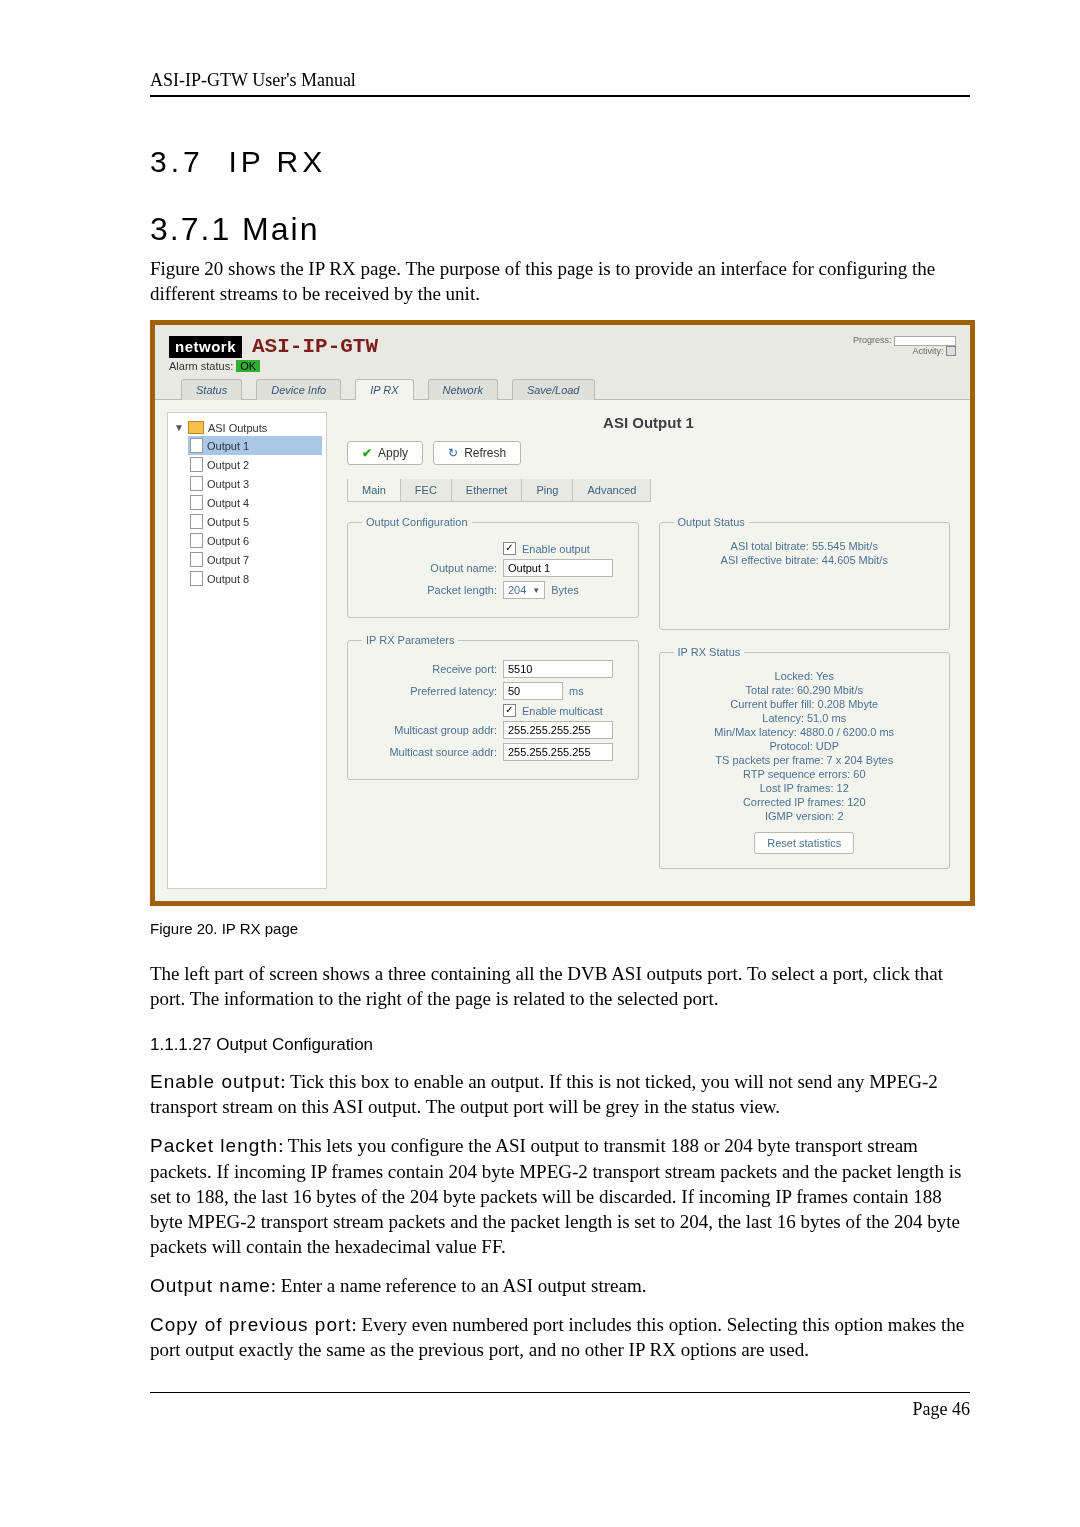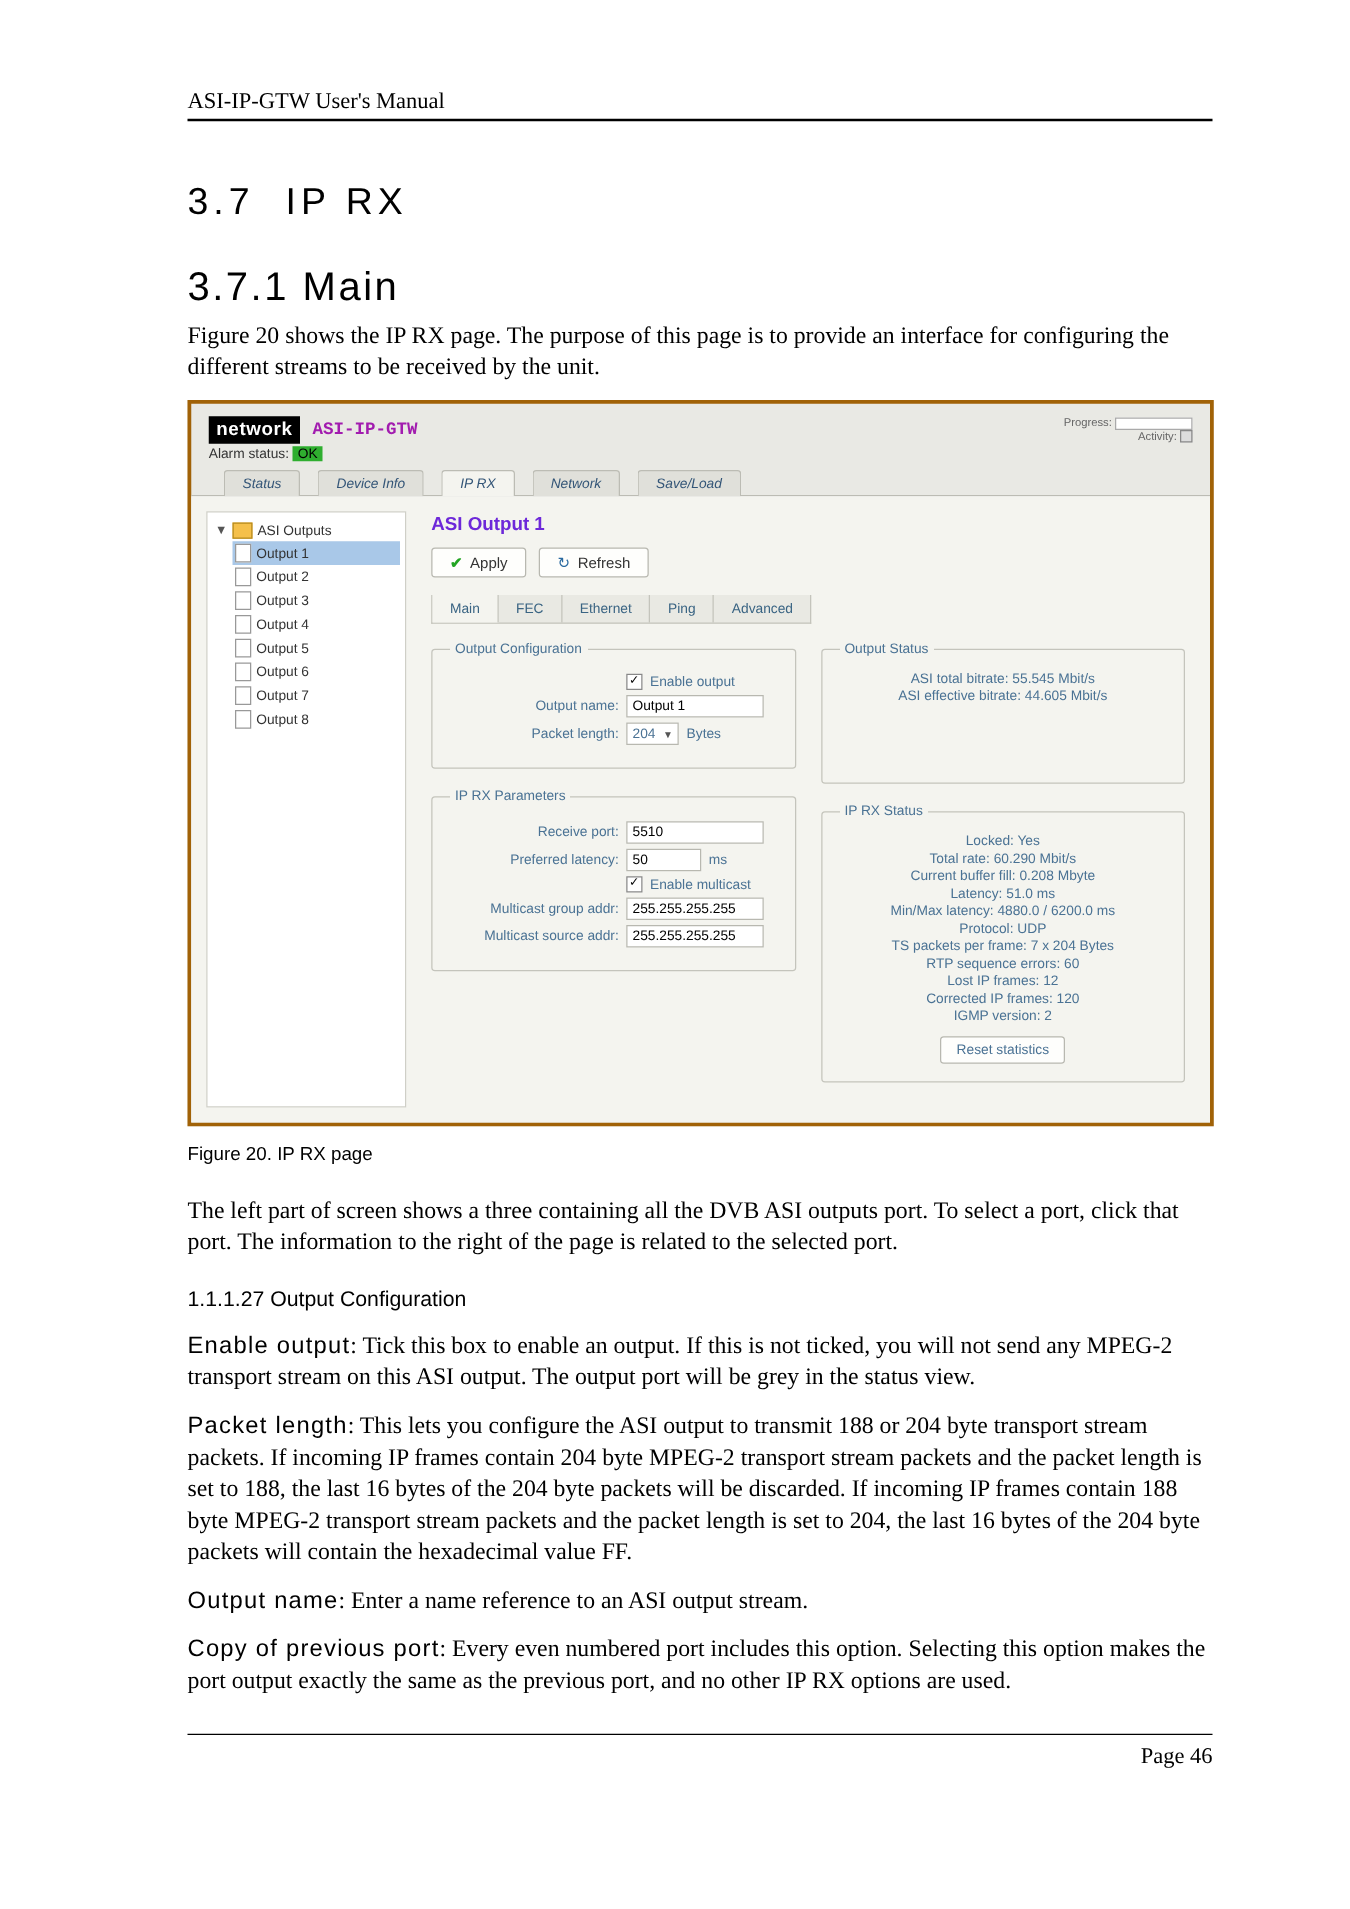--- a/index.html
+++ b/index.html
@@ -62,21 +62,21 @@
     border-top: 1px solid #000;
     margin-top: 30px;
     padding-top: 6px;
     text-align: right;
     font-family: Georgia, serif;
     font-size: 18px;
   }
 
   
   .app-window {
-    border: 3px solid #a16207;
+    border: 5px solid #a16207;
     background: #e9e9e4;
     font-family: Verdana, Arial, sans-serif;
     font-size: 12px;
     color: #333;
     width: 815px;
   }
   .app-top {
     display: flex;
     justify-content: space-between;
     align-items: flex-start;
@@ -91,22 +91,22 @@
     background: #000;
     color: #fff;
     font-weight: bold;
     padding: 2px 6px 3px 6px;
     font-size: 15px;
     font-family: Arial, sans-serif;
     letter-spacing: 0.5px;
   }
   .brand-model {
     font-family: "Courier New", monospace;
-    font-size: 14px;
-    color: #a21caf;
+    font-size: 21px;
+    color: #7f1d1d;
     font-weight: bold;
   }
   .prog-act {
     text-align: right;
     font-size: 9px;
     color: #666;
   }
   .prog-bar {
     display: inline-block;
     width: 60px;
@@ -199,24 +199,25 @@
   .tri {
     font-size: 10px;
     color: #555;
   }
   .content {
     flex: 1;
     padding: 12px 20px 16px 8px;
   }
   .content h4 {
     font-family: Arial, sans-serif;
-    color: #6d28d9;
+    color: #404040;
     font-weight: bold;
     font-size: 15px;
     margin: 2px 0 10px 0;
+    text-align: center;
   }
   .btns {
     display: flex;
     gap: 10px;
     margin-bottom: 14px;
   }
   .btn {
     border: 1px solid #b8b8b0;
     background: #fefefc;
     border-radius: 3px;

